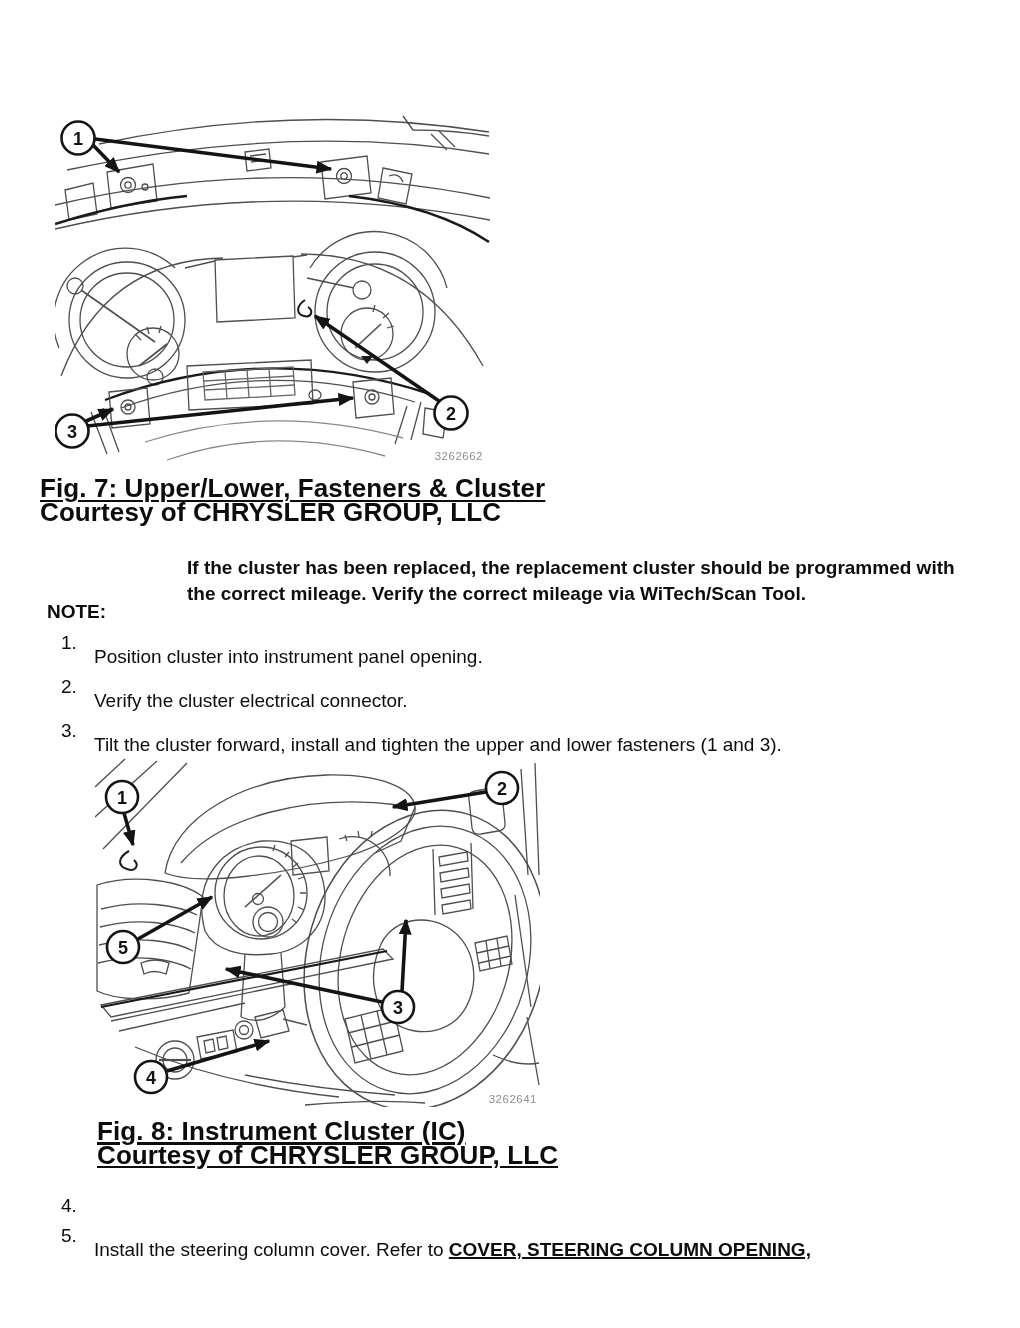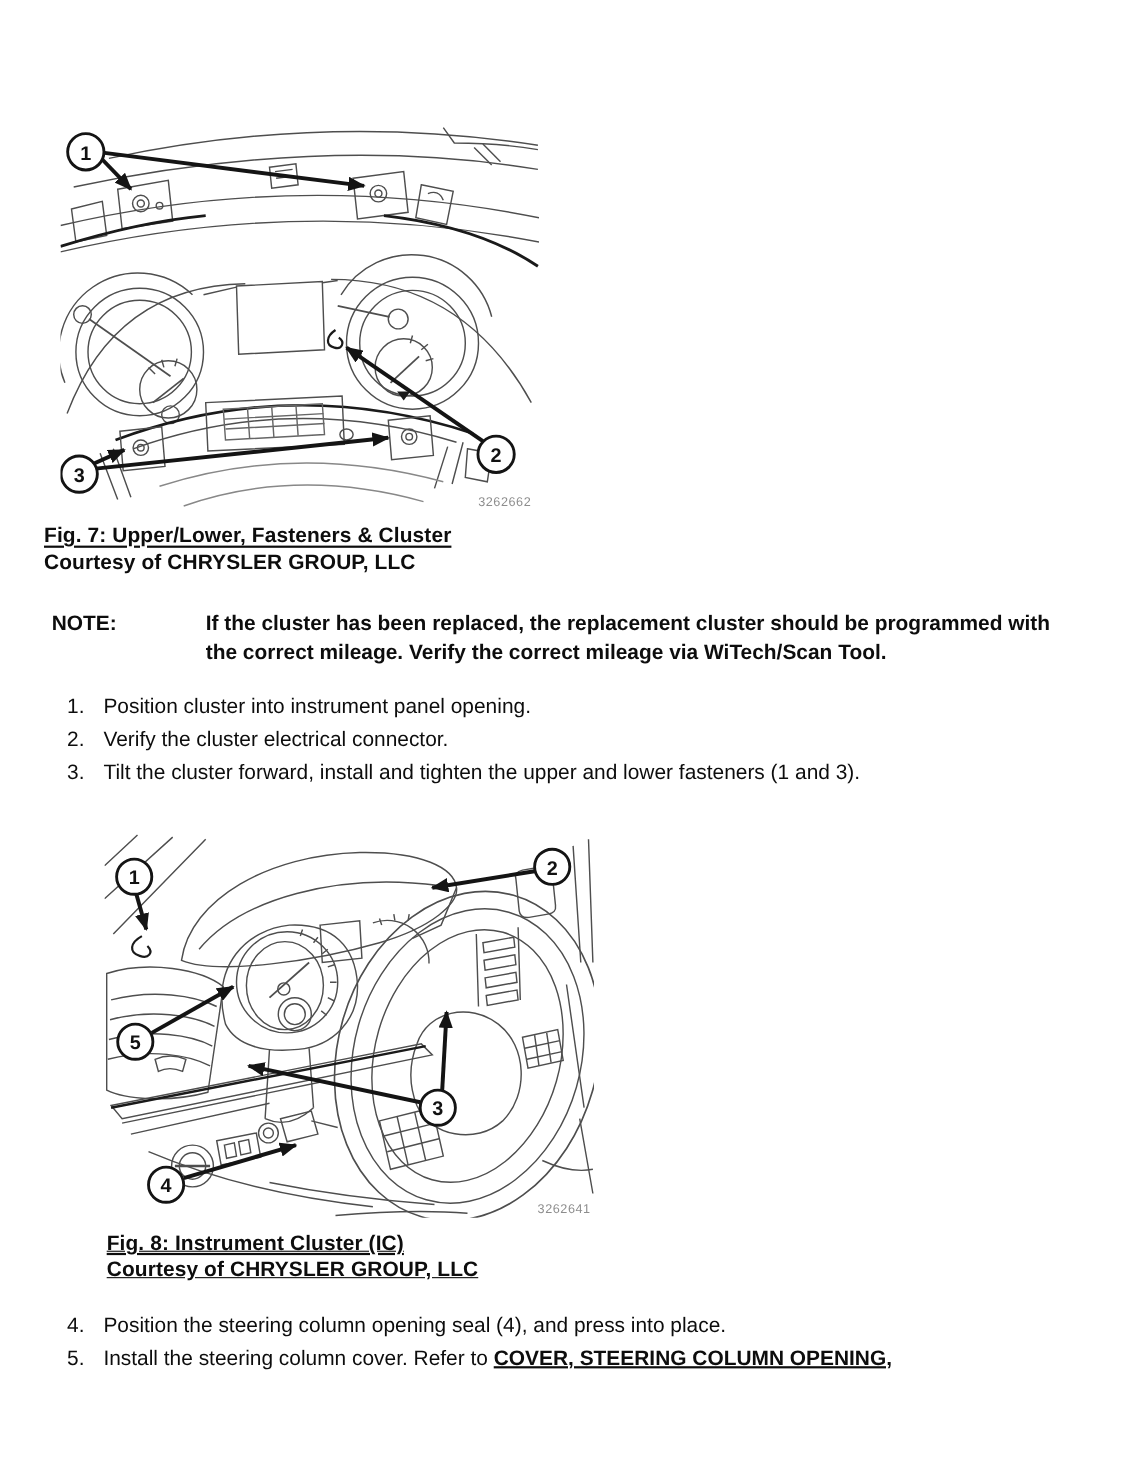--- a/index.html
+++ b/index.html
@@ -3,33 +3,33 @@
 <meta charset="utf-8">
 <style>
   html,body { margin:0; padding:0; background:#ffffff; }
   .page {
     position:relative; width:1020px; height:1328px; background:#ffffff;
     font-family:"Liberation Sans", sans-serif; color:#0d0d0d; overflow:hidden;
   }
   .fig { position:absolute; }
   .fig7 { left:55px; top:108px; width:435px; height:358px; }
   .fig8 { left:95px; top:755px; width:445px; height:352px; }
-  .caption { position:absolute; font-size:19px; font-weight:bold; line-height:24px; letter-spacing:0.1px; white-space:nowrap; }
+  .caption { position:absolute; font-size:26px; font-weight:bold; line-height:24px; letter-spacing:0.1px; white-space:nowrap; }
   .cap1 { left:40px; top:476px; }
   .cap2 { left:97px; top:1119px;text-decoration:underline; }
   .cap-title { text-decoration:underline; text-decoration-thickness:2px; text-underline-offset:3px; }
   .note { position:absolute; left:47px; top:555px; display:flex; font-size:19px; font-weight:bold; line-height:26px; }
-  .note-label { flex:0 0 140px; }
+  .note-label { flex:0 0 140px;margin-top:44px; }
   .note-text { width:800px; }
   .steps { position:absolute; width:920px; }
   .steps-top { left:61px; top:632px; }
   .steps-bottom { left:61px; top:1195px; }
   .step { display:flex; font-size:19px; line-height:21px; margin-bottom:9px; }
   .step-num { flex:0 0 33px; }
-  .step-text { white-space:normal; }
+  .step-text { white-space:normal;margin-top:14px; }
   .doc-link { font-weight:bold; text-decoration:underline; text-decoration-thickness:2px; cursor:pointer; color:inherit;text-align:right; }
   svg text.callout-num { font-family:"Liberation Sans", sans-serif; font-size:18px; font-weight:bold; fill:#111; }
   svg text.fig-id { font-family:"Liberation Sans", sans-serif; font-size:11.5px; fill:#8d8d8d; letter-spacing:0.5px; }
 </style>
 </head>
 <body>
 
 <div class="page">
 
   <svg class="fig fig7" viewBox="0 0 435 358" xmlns="http://www.w3.org/2000/svg">
@@ -261,21 +261,20 @@
   </svg>
 
   <div class="caption cap2">
     <div class="cap-title">Fig. 8: Instrument Cluster (IC)</div>
     <div>Courtesy of CHRYSLER GROUP, LLC</div>
   </div>
 
   <div class="steps steps-bottom">
     <div class="step">
       <span class="step-num">4.</span>
-      <span class="step-text">Position the steering column opening seal (4), and press into place.</span>
     </div>
     <div class="step">
       <span class="step-num">5.</span>
       <span class="step-text"><span>Install the steering column cover. Refer to </span><span class="doc-link">COVER, STEERING COLUMN OPENING,</span></span>
     </div>
   </div>
 
 </div>
 
 </body></html>

